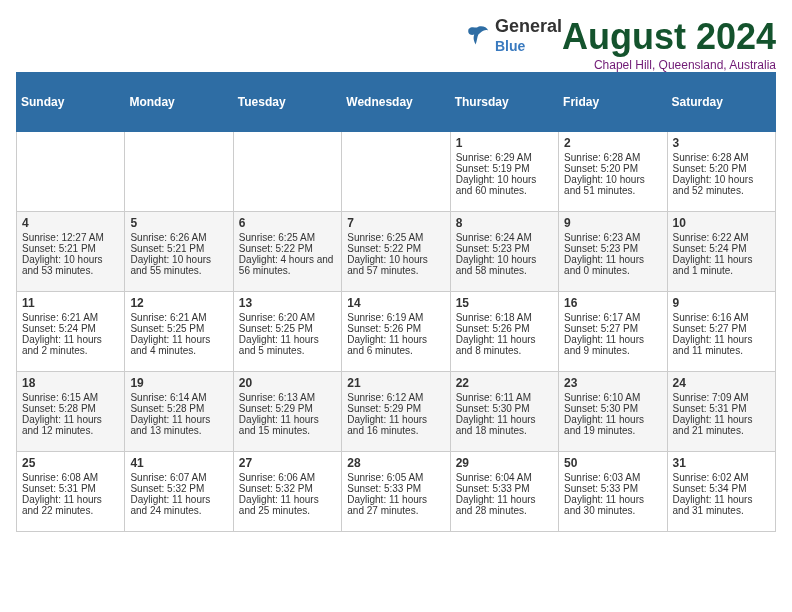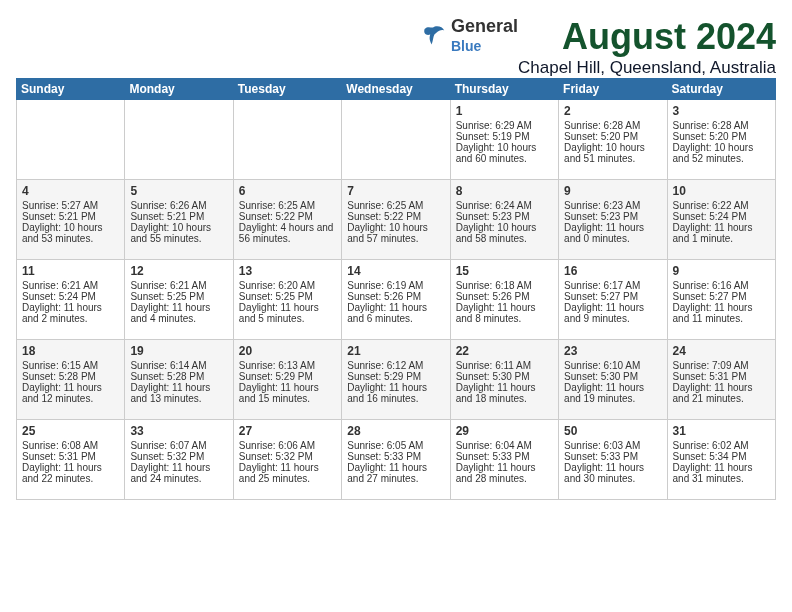--- a/index.html
+++ b/index.html
@@ -37,33 +37,33 @@
     }
     .title-area {
       text-align: right;
     }
     .main-title {
       font-size: 36px;
       font-weight: bold;
       color: #14532d;
     }
     .sub-title {
-      font-size: 17px;
-      color: #0f172a;
+      font-size: 12px;
+      color: #701a75;
     }
     table {
       width: 100%;
       border-collapse: collapse;
       table-layout: fixed;
     }
     thead tr th {
       background-color: #2e6da4;
       color: #fff;
       font-size: 12px;
-      padding: 3px 4px;
+      padding: 22px 4px;
       text-align: left;
       border: 1px solid #2e6da4;
     }
     tbody tr td {
       vertical-align: top;
       border: 1px solid #ccc;
       padding: 4px 5px;
       font-size: 10px;
       color: #333;
       height: 80px;
@@ -136,21 +136,21 @@
         <td>
           <span class="day-number">3</span>
           <div>Sunrise: 6:28 AM</div>
           <div>Sunset: 5:20 PM</div>
           <div>Daylight: 10 hours and 52 minutes.</div>
         </td>
       </tr>
       <tr>
         <td>
           <span class="day-number">4</span>
-          <div>Sunrise: 5:27 AM</div>
+          <div>Sunrise: 12:27 AM</div>
           <div>Sunset: 5:21 PM</div>
           <div>Daylight: 10 hours and 53 minutes.</div>
         </td>
         <td>
           <span class="day-number">5</span>
           <div>Sunrise: 6:26 AM</div>
           <div>Sunset: 5:21 PM</div>
           <div>Daylight: 10 hours and 55 minutes.</div>
         </td>
         <td>
@@ -273,21 +273,21 @@
         </td>
       </tr>
       <tr>
         <td>
           <span class="day-number">25</span>
           <div>Sunrise: 6:08 AM</div>
           <div>Sunset: 5:31 PM</div>
           <div>Daylight: 11 hours and 22 minutes.</div>
         </td>
         <td>
-          <span class="day-number">33</span>
+          <span class="day-number">41</span>
           <div>Sunrise: 6:07 AM</div>
           <div>Sunset: 5:32 PM</div>
           <div>Daylight: 11 hours and 24 minutes.</div>
         </td>
         <td>
           <span class="day-number">27</span>
           <div>Sunrise: 6:06 AM</div>
           <div>Sunset: 5:32 PM</div>
           <div>Daylight: 11 hours and 25 minutes.</div>
         </td>

